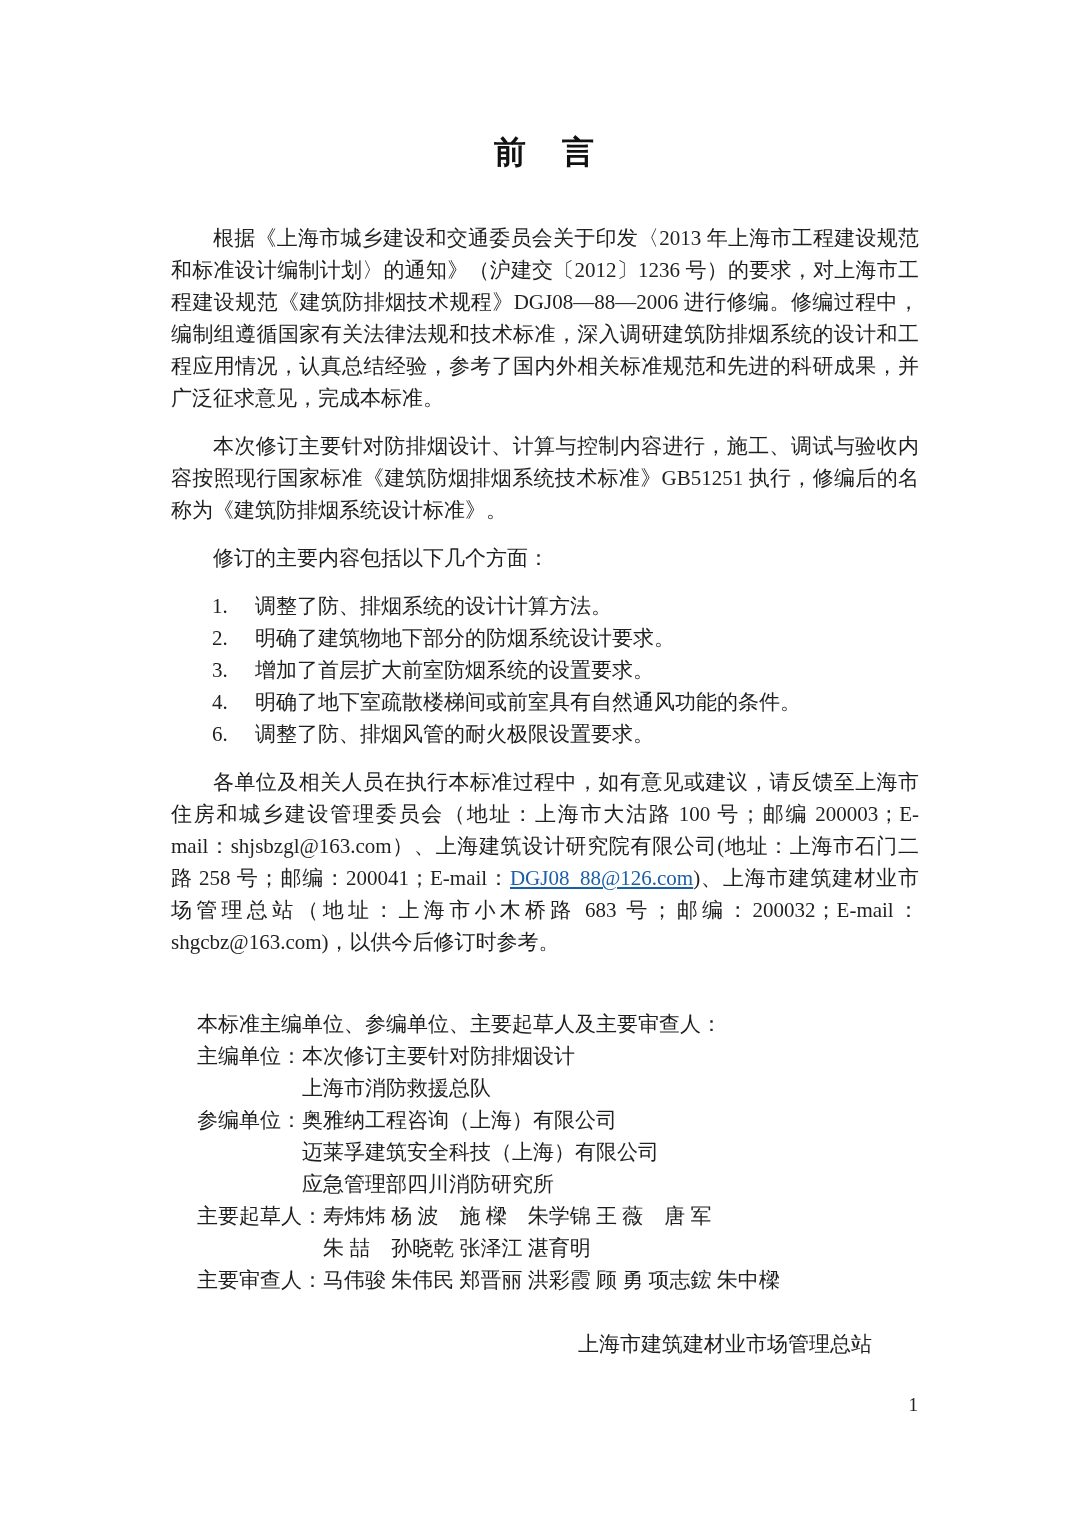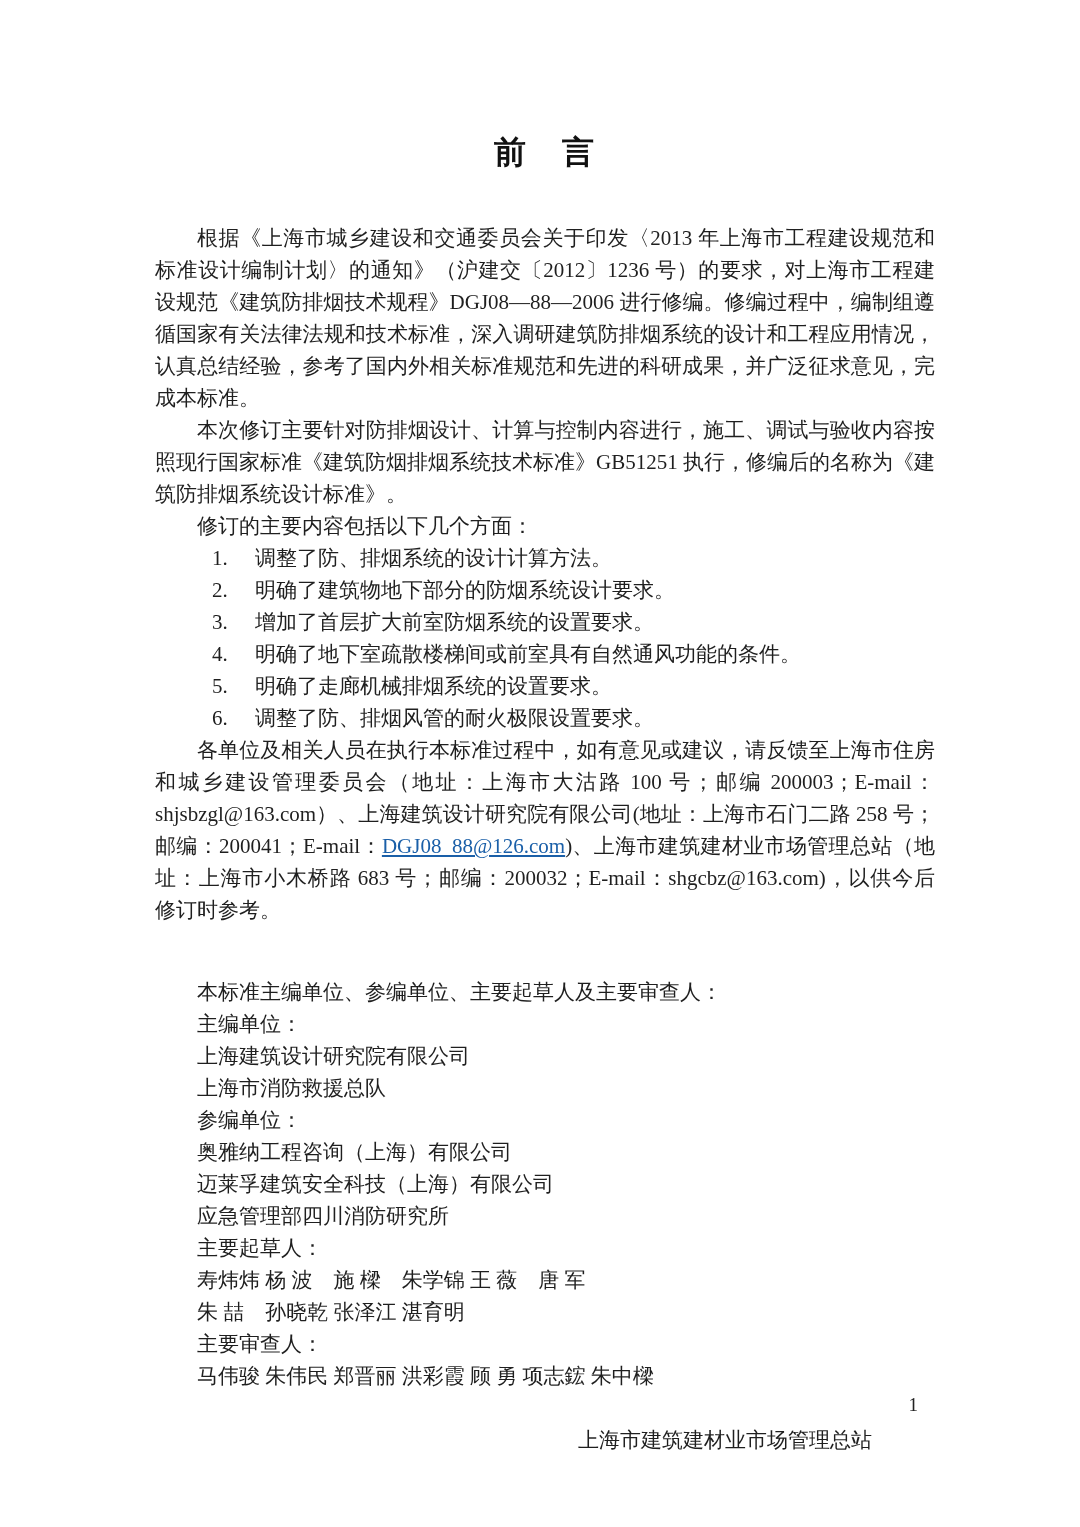--- a/index.html
+++ b/index.html
@@ -30,21 +30,21 @@
     padding-top: 130px;
     height: 44px;
     line-height: 44px;
     text-align: center;
     font-size: 32px;
     font-weight: bold;
     color: #111;
     letter-spacing: 2px;
   }
   .para {
-    margin: 0;
+    margin: 16px;
     font-size: 21px;
     line-height: 32px;
     text-align: justify;
     text-indent: 2em;
     word-break: break-word;
   }
   .para.first {
     margin-top: 48px;
   }
   .rev-list {
@@ -69,21 +69,20 @@
     line-height: 32px;
   }
   .credits-intro {
     margin: 0;
     text-indent: 2em;
   }
   .credit-row {
     display: flex;
     align-items: flex-start;
     padding-left: 42px;
-    flex-direction: column;
   }
   .credit-label {
     white-space: pre;
     flex: 0 0 auto;
   }
   .credit-lines {
     flex: 1 1 auto;
   }
   .credit-line {
     white-space: pre-wrap;
@@ -125,36 +124,33 @@
       <div class="list-item">
         <span class="li-num">2.</span><span class="li-text">明确了建筑物地下部分的防烟系统设计要求。</span>
       </div>
       <div class="list-item">
         <span class="li-num">3.</span><span class="li-text">增加了首层扩大前室防烟系统的设置要求。</span>
       </div>
       <div class="list-item">
         <span class="li-num">4.</span><span class="li-text">明确了地下室疏散楼梯间或前室具有自然通风功能的条件。</span>
       </div>
       <div class="list-item">
-        <span class="li-num">5.</span><span class="li-text">明确了走廊机械排烟系统的设置要求。</span>
-      </div>
-      <div class="list-item">
         <span class="li-num">6.</span><span class="li-text">调整了防、排烟风管的耐火极限设置要求。</span>
       </div>
     </div>
 
     <p class="para"><span>各单位及相关人员在执行本标准过程中，如有意见或建议，请反馈至上海市住房和城乡建设管理委员会（地址：上海市大沽路 100 号；邮编 200003；E-mail：shjsbzgl@163.com）、上海建筑设计研究院有限公司(地址：上海市石门二路 258 号；邮编：200041；E-mail：</span><a class="email-link">DGJ08_88@126.com</a><span>)、上海市建筑建材业市场管理总站（地址：上海市小木桥路 683 号；邮编：200032；E-mail：shgcbz@163.com)，以供今后修订时参考。</span></p>
 
     <div class="credits">
       <p class="credits-intro">本标准主编单位、参编单位、主要起草人及主要审查人：</p>
 
       <div class="credit-row">
         <span class="credit-label">主编单位：</span>
         <div class="credit-lines">
-          <div class="credit-line">上海建筑设计研究院有限公司</div>
+          <div class="credit-line">本次修订主要针对防排烟设计</div>
           <div class="credit-line">上海市消防救援总队</div>
         </div>
       </div>
 
       <div class="credit-row">
         <span class="credit-label">参编单位：</span>
         <div class="credit-lines">
           <div class="credit-line">奥雅纳工程咨询（上海）有限公司</div>
           <div class="credit-line">迈莱孚建筑安全科技（上海）有限公司</div>
           <div class="credit-line">应急管理部四川消防研究所</div>

